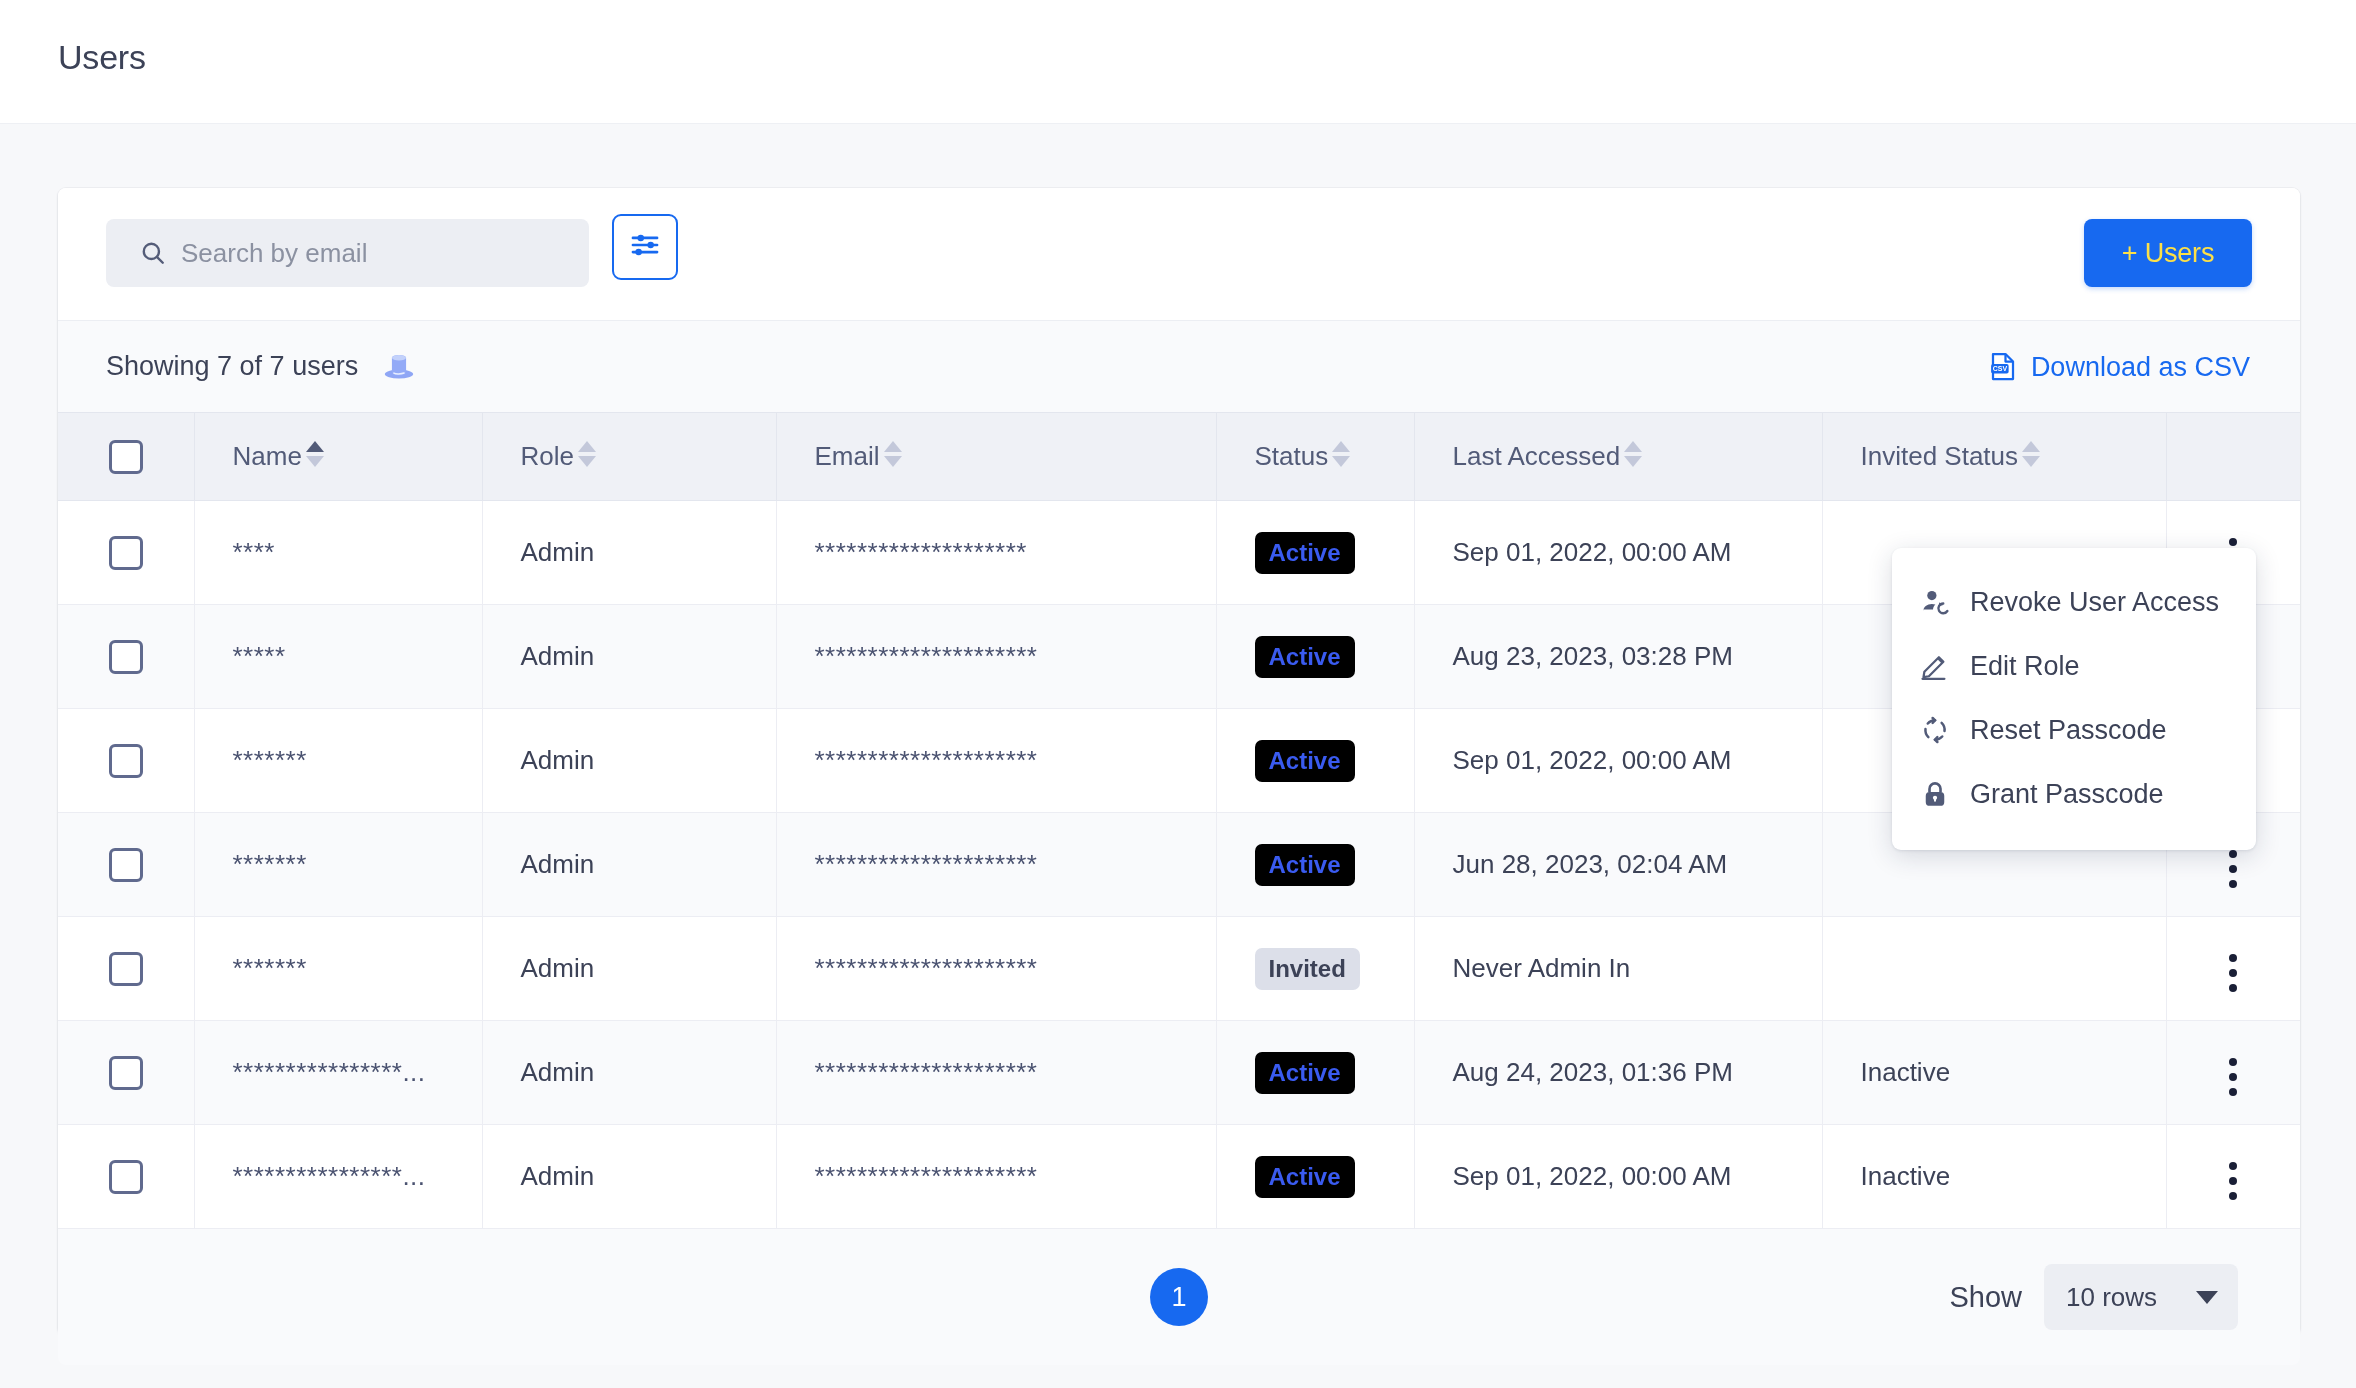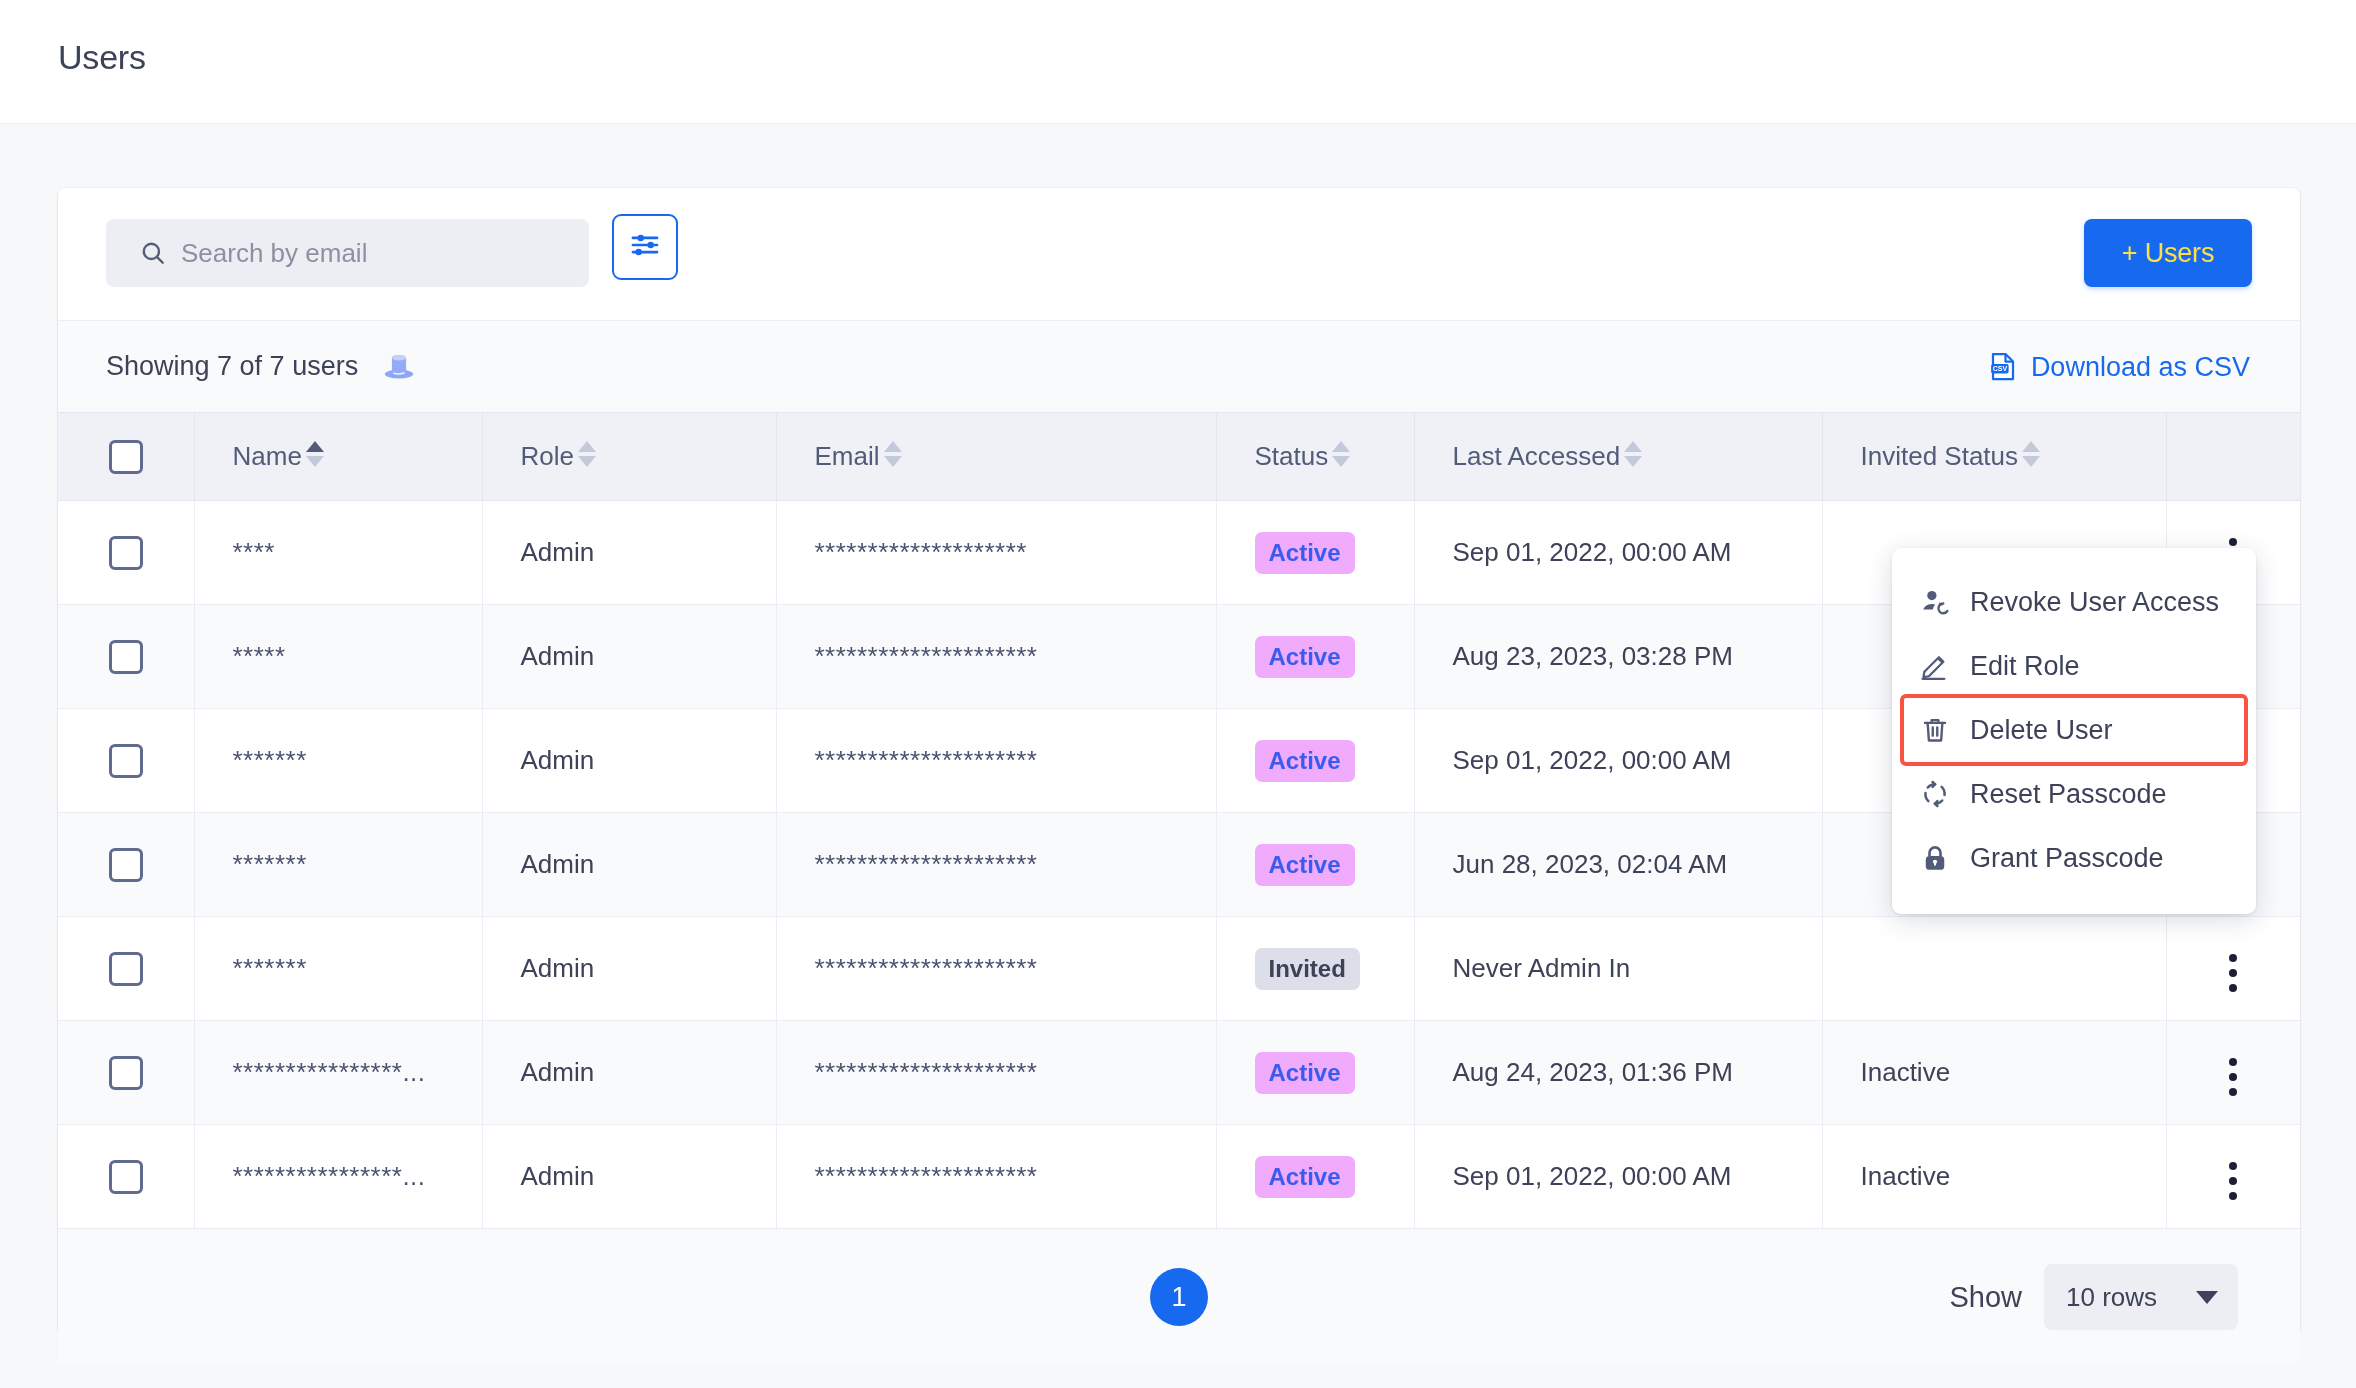--- a/index.html
+++ b/index.html
@@ -138,21 +138,21 @@
   .col-status { width: 198px; }
   .col-last   { width: 408px; }
   .col-pass   { width: 344px; }
   .col-kebab  { width: 134px; padding-left: 0 !important; text-align: center; }
 
   .mask { color: #4a5270; letter-spacing: .5px; word-break: break-all; line-height: 1.45; display:block; }
   .badge {
     display: inline-block; padding: 7px 14px;
     border-radius: 7px; font-size: 24px; font-weight: bold;
   }
-  .badge.active  { background: #f0abfc; color: #3a5bf0; }
+  .badge.active  { background: #000000; color: #3a5bf0; }
   .badge.invited { background: #dcdfe9; color: #3c4257; }
   .kebab {
     display: inline-flex; flex-direction: column; gap: 7px;
     cursor: pointer; padding: 8px 14px;
   }
   .kebab i { width: 8px; height: 8px; border-radius: 50%; background: #1a1f36; display:block; }
 
   
   .footer {
     position: relative; height: 136px;
@@ -481,29 +481,20 @@
       <span>Revoke User Access</span>
     </div>
     <div class="menu-item">
       <span class="mi-icon"><svg viewBox="0 0 24 24" width="30" height="30">
           <path d="M3.5 16.6L15.1 5l3.6 3.6L7.1 20.2l-4.3.7z" fill="#ffffff" stroke="#525b78" stroke-width="1.8" stroke-linejoin="round"></path>
           <path d="M14.4 5.7l3.6 3.6" stroke="#525b78" stroke-width="1.8"></path>
           <path d="M2 22.2h17.5" stroke="#525b78" stroke-width="1.8" stroke-linecap="round"></path>
         </svg></span>
       <span>Edit Role</span>
     </div>
-    <div class="menu-item highlight">
-      <span class="mi-icon"><svg viewBox="0 0 24 24" width="30" height="30" fill="none" stroke="#525b78" stroke-width="1.9" stroke-linecap="round" stroke-linejoin="round">
-          <path d="M4 6.3h16"></path>
-          <path d="M9.3 6.3V4.1h5.4v2.2"></path>
-          <path d="M6.1 6.3l1 14.1h9.8l1-14.1"></path>
-          <path d="M10.2 10v6.5M13.8 10v6.5"></path>
-        </svg></span>
-      <span>Delete User</span>
-    </div>
     <div class="menu-item">
       <span class="mi-icon"><svg viewBox="0 0 24 24" width="30" height="30" fill="none" stroke="#525b78" stroke-width="2" stroke-linecap="round">
           <path d="M6.2 6.8A7.6 7.6 0 0 1 12 4.2"></path>
           <path d="M17.8 17.2A7.6 7.6 0 0 1 12 19.8"></path>
           <path d="M4.4 11.2a7.6 7.6 0 0 0 2.3 6.5"></path>
           <path d="M19.6 12.8a7.6 7.6 0 0 0-2.3-6.5"></path>
           <path d="M10.1 2.4L12 4.3l-1.9 2"></path>
           <path d="M13.9 21.6L12 19.7l1.9-2"></path>
         </svg></span>
       <span>Reset Passcode</span>

